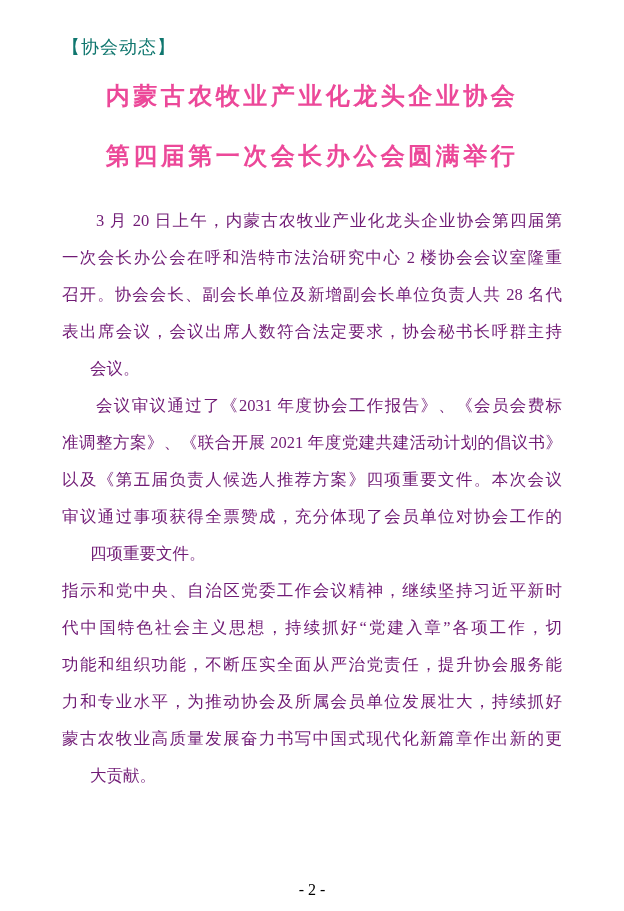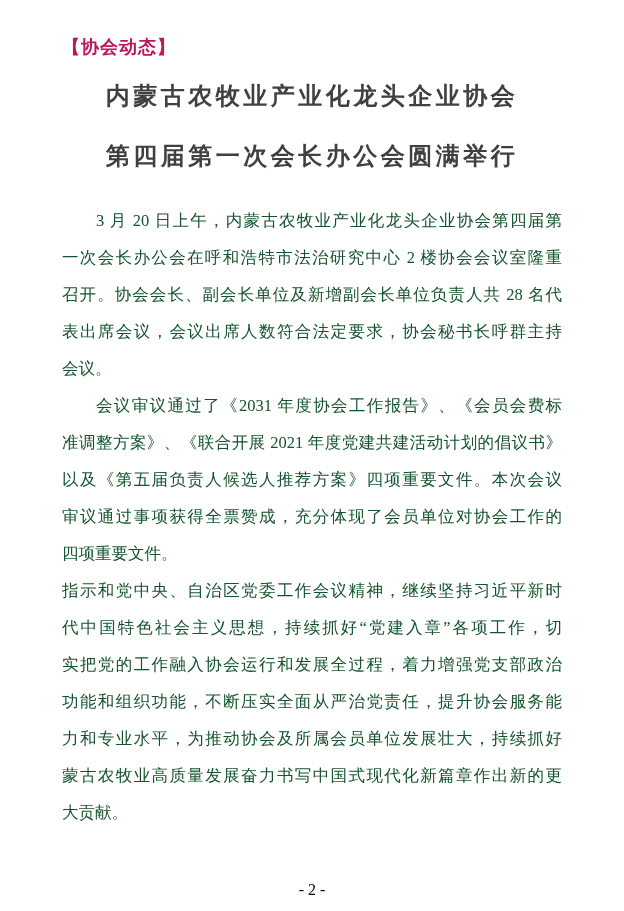--- a/index.html
+++ b/index.html
@@ -9,52 +9,52 @@
     height: 911px;
     background: #ffffff;
     position: relative;
     overflow: hidden;
     font-family: "Liberation Serif", serif;
     color: #1c1c1c;
   }
   .section-label {
     margin: 35px 0 0 62px;
     font-family: "Liberation Sans", sans-serif;
-    font-weight: bold;
+    font-weight: normal;
     font-size: 18px;
     line-height: 24px;
-    color: #be185d;
+    color: #0f766e;
     letter-spacing: 1px;
   }
   .doc-title {
     text-align: center;
     font-family: Liberation Serif, serif;
     font-weight: bold;
     font-size: 24px;
     line-height: 30px;
-    color: #404040;
+    color: #ec4899;
     letter-spacing: 3.5px;
   }
   .doc-title.line1 { margin-top: 22px; }
   .doc-title.line2 { margin-top: 30px; }
   .body-text {
     margin: 31px 62px 0 62px;
   }
   .paragraph { }
   .body-line {
     font-size: 16.5px;
     line-height: 37px;
     height: 37px;
-    color: #14532d;
+    color: #701a75;
     text-align: justify;
     text-align-last: justify;
     overflow: hidden;
   }
   .body-line.first { text-indent: 34px; }
-  .body-line.last { text-align-last: left; }
+  .body-line.last { text-align-last: left; margin-left: 28px; }
   .page-footer {
     position: absolute;
     left: 0;
     right: 0;
     bottom: 12px;
     text-align: center;
     font-family: "Liberation Serif", serif;
     font-size: 16px;
     color: #000000;
   }
@@ -80,21 +80,20 @@
       <div class="paragraph">
         <div class="body-line first">会议审议通过了《2031 年度协会工作报告》、《会员会费标</div>
         <div class="body-line">准调整方案》、《联合开展 2021 年度党建共建活动计划的倡议书》</div>
         <div class="body-line">以及《第五届负责人候选人推荐方案》四项重要文件。本次会议</div>
         <div class="body-line">审议通过事项获得全票赞成，充分体现了会员单位对协会工作的</div>
         <div class="body-line last">四项重要文件。</div>
       </div>
       <div class="paragraph">
         <div class="body-line">指示和党中央、自治区党委工作会议精神，继续坚持习近平新时</div>
         <div class="body-line">代中国特色社会主义思想，持续抓好“党建入章”各项工作，切</div>
-        <div class="body-line">实把党的工作融入协会运行和发展全过程，着力增强党支部政治</div>
         <div class="body-line">功能和组织功能，不断压实全面从严治党责任，提升协会服务能</div>
         <div class="body-line">力和专业水平，为推动协会及所属会员单位发展壮大，持续抓好</div>
         <div class="body-line">蒙古农牧业高质量发展奋力书写中国式现代化新篇章作出新的更</div>
         <div class="body-line last">大贡献。</div>
       </div>
     </div>
 
   <div class="page-footer">- 2 -</div>
 </div>
 

